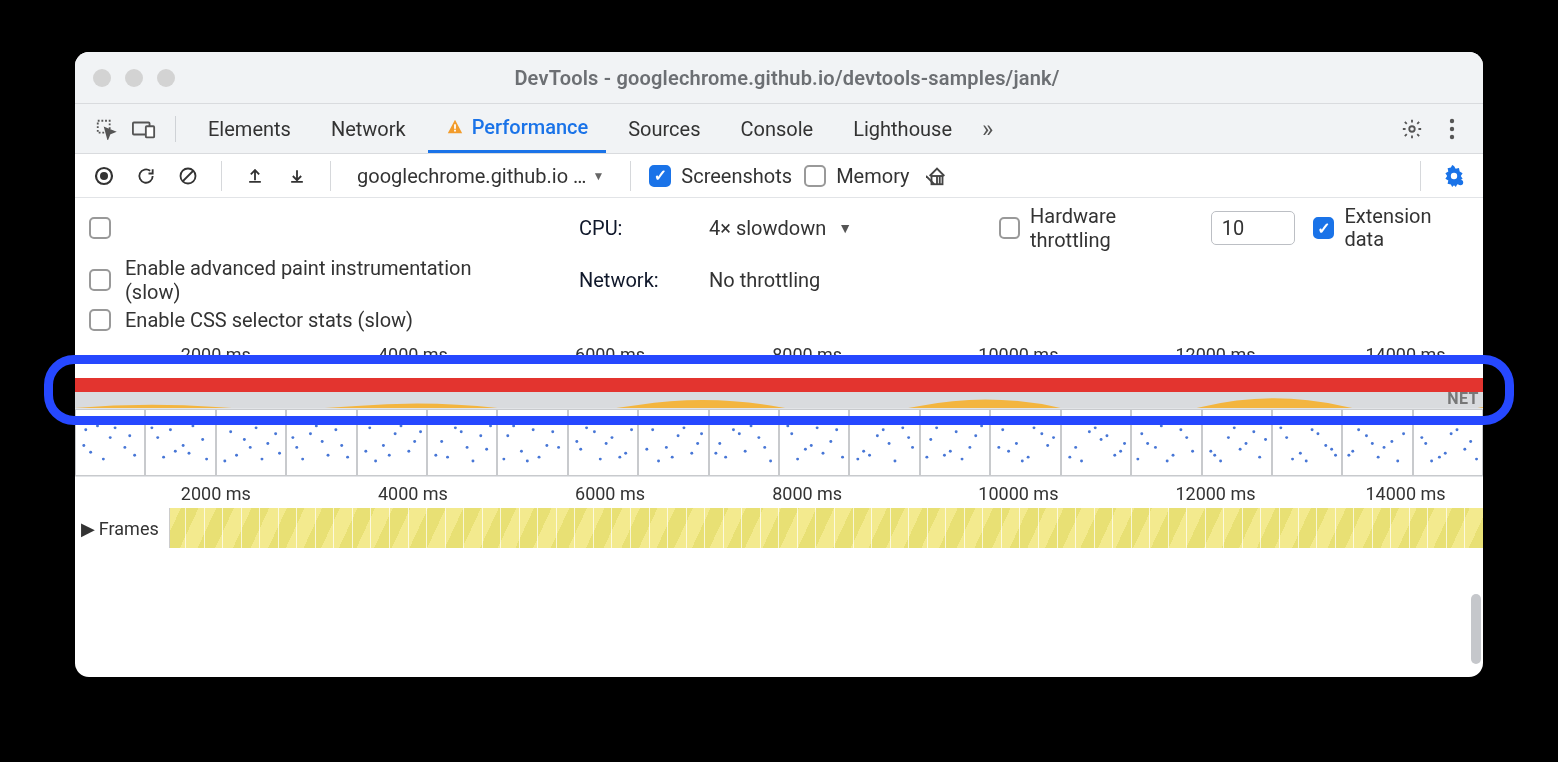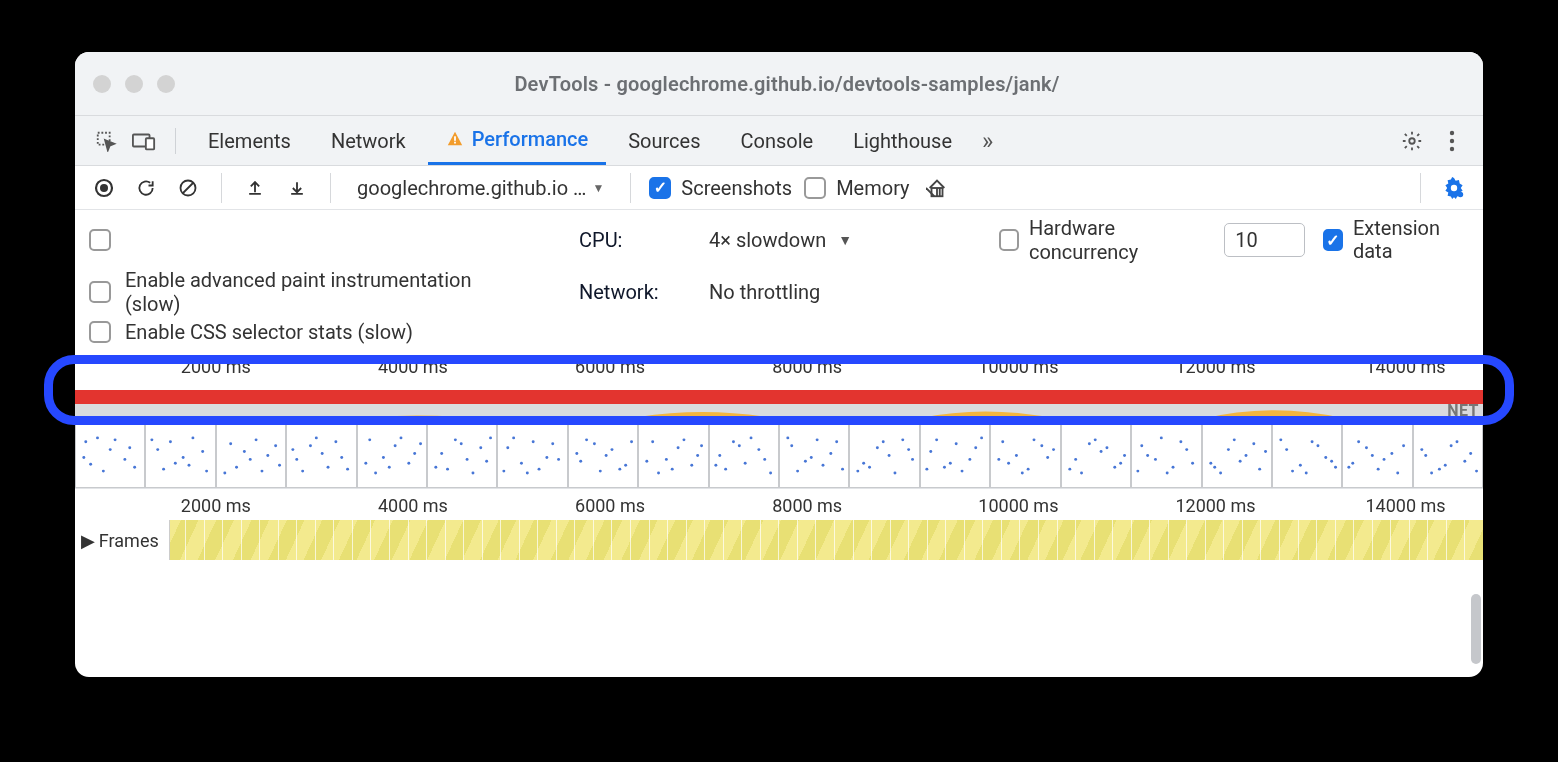--- a/index.html
+++ b/index.html
@@ -16,21 +16,21 @@
     top: 52px;
     width: 1408px;
     height: 625px;
     background: #fff;
     border-radius: 14px;
     overflow: hidden;
     box-shadow: 0 10px 40px rgba(0,0,0,.5);
   }
   
   .titlebar {
-    height: 64px;
+    height: 52px;
     background: #f1f3f5;
     display: flex;
     align-items: center;
     padding: 0 18px;
     border-bottom: 1px solid #d9dbde;
   }
   .traffic { display:flex; gap:14px; align-items:center; }
   .dot { width:18px; height:18px; border-radius:50%; background:#d3d3d3; }
   .win-title { flex:1; text-align:center; font-size:20px; color:#6c6f73; font-weight:600; letter-spacing:.2px; }
   
@@ -271,21 +271,21 @@
       <div class="chkbox"></div>
     </div>
     <div class="label">CPU:</div>
     <div class="sel">
       <span>4× slowdown</span>
       <span class="tri">▼</span>
     </div>
     <div class="right-block">
       <div class="chk">
         <div class="chkbox"></div>
-        <span>Hardware concurrency</span>
+        <span>Hardware throttling</span>
       </div>
       <div class="numbox">
           <span>10</span>
         </div>
       <div class="chk">
         <div class="chkbox checked">✓</div>
         <span class="ext-label">Extension data</span>
       </div>
     </div>
 

